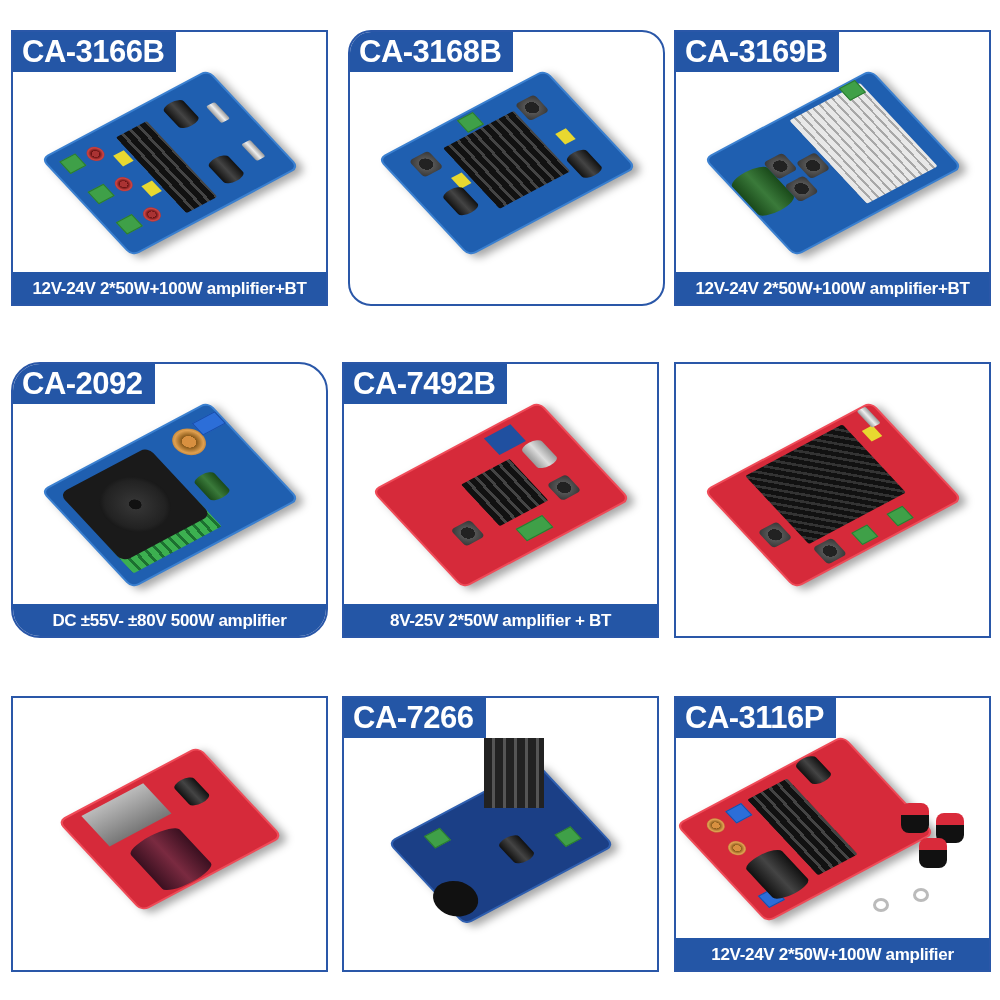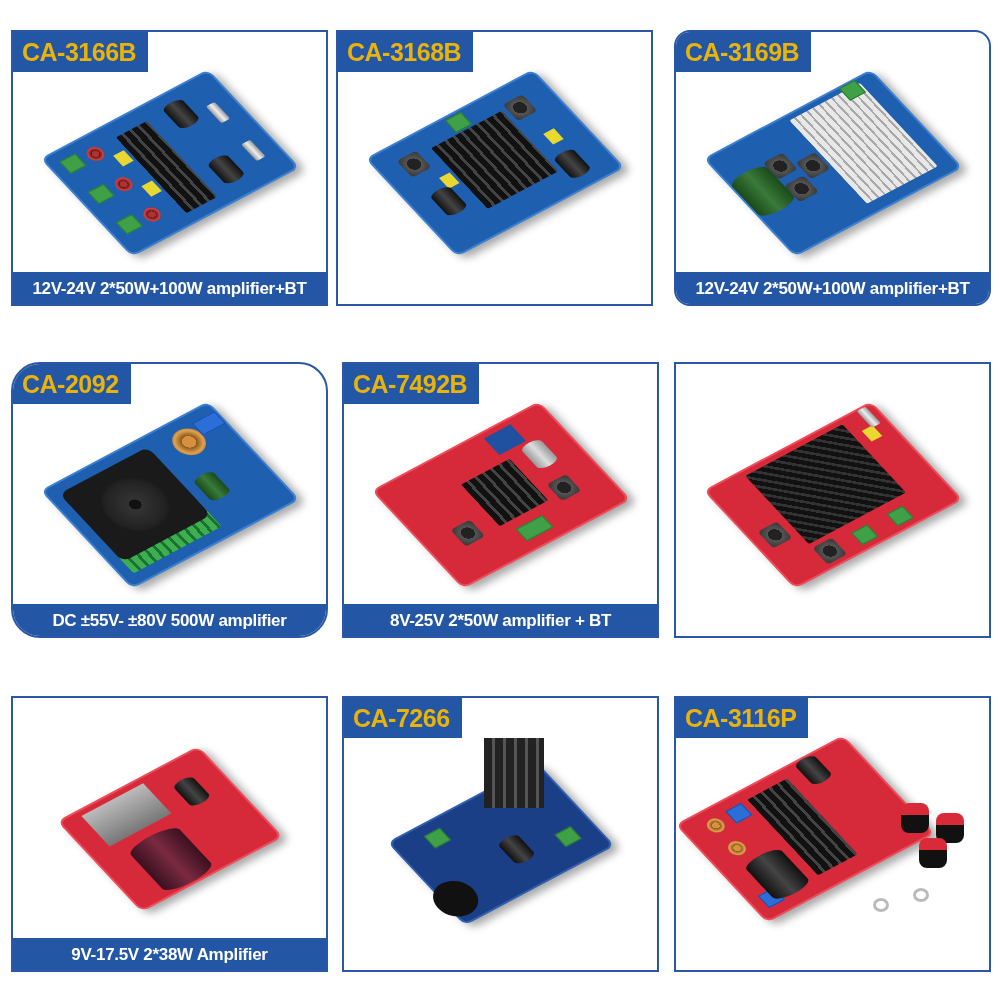--- a/index.html
+++ b/index.html
@@ -4,21 +4,21 @@
 <style>
   * { box-sizing: border-box; margin: 0; padding: 0; }
   html, body { width: 1000px; height: 1000px; background: #ffffff; overflow: hidden; }
   body { position: relative; font-family: "Liberation Sans", sans-serif; }
   .cell {
     position: absolute; width: 317px; height: 276px;
     border: 2px solid #2a57a8; background: #fff; overflow: hidden;
   }
   .tab {
     position: absolute; left: 0; top: 0; height: 40px; padding: 0 12px 0 9px;
-    background: #2456a6; color: #eab308; font-weight: bold; font-size: 25px;
+    background: #2456a6; color: #ffffff; font-weight: bold; font-size: 31px;
     line-height: 40px; letter-spacing: -0.5px; white-space: nowrap;
     font-stretch: condensed; z-index: 2;
   }
   .caption {
     position: absolute; left: -2px; right: -2px; bottom: -2px; height: 34px;
     background: #2456a6; color: #fff; font-weight: bold; font-size: 17px;
     line-height: 34px; text-align: center; white-space: nowrap; letter-spacing: -0.3px;
   }
   .art { position: absolute; left: 20px; right: 20px; top: 30px; bottom: 40px; }
   .pcb {
@@ -66,37 +66,37 @@
         <div class="yel" style="left:55px;top:70px;"></div>
       <div class="cap" style="left:125px;top:10px;"></div>
         <div class="cap" style="left:120px;top:80px;"></div>
       <div class="knob" style="left:160px;top:30px;"></div>
         <div class="knob" style="left:160px;top:80px;"></div>
     </div>
   </div>
   <div class="caption">12V-24V 2*50W+100W amplifier+BT</div>
 </div>
 
-<div class="cell" style="left:336px;top:30px;">
+<div class="cell" style="left:348px;top:30px;border-radius:23px;">
   <div class="tab">CA-3168B</div>
   <div class="art">
     <div class="pcb blue">
       <div class="heatsink" style="left:55px;top:20px;width:80px;height:80px;"></div>
       <div class="ind" style="left:20px;top:15px;"></div>
         <div class="ind" style="left:140px;top:15px;"></div>
       <div class="term" style="left:85px;top:2px;"></div>
       <div class="yel" style="left:40px;top:50px;"></div>
         <div class="yel" style="left:150px;top:60px;"></div>
       <div class="cap" style="left:140px;top:85px;"></div>
         <div class="cap" style="left:20px;top:60px;"></div>
     </div>
   </div>
 </div>
 
-<div class="cell" style="left:674px;top:30px;border-radius:16px;">
+<div class="cell" style="left:674px;top:30px;">
   <div class="tab">CA-3169B</div>
   <div class="art">
     <div class="pcb blue">
       <div class="heatsink silver" style="left:90px;top:5px;width:80px;height:110px;"></div>
       <div class="ind" style="left:40px;top:30px;"></div>
         <div class="ind" style="left:40px;top:60px;"></div>
         <div class="ind" style="left:65px;top:45px;"></div>
       <div class="cap big" style="left:0px;top:30px;background:linear-gradient(90deg,#1a4a1a,#3a7a3a,#1a4a1a);"></div>
       <div class="term" style="left:150px;top:0px;"></div>
     </div>
@@ -148,21 +148,20 @@
 </div>
 
 <div class="cell" style="left:11px;top:696px;">
   <div class="art">
     <div class="pcb red" style="width:160px;height:120px;margin:-60px 0 0 -80px;">
       <div class="to220" style="left:20px;top:5px;width:70px;height:40px;background:linear-gradient(180deg,#bbb,#777);"></div>
       <div class="cap big" style="left:30px;top:55px;width:55px;height:60px;border-radius:27px/8px;background:linear-gradient(90deg,#3a1020,#7a2a40,#3a1020);"></div>
       <div class="cap" style="left:110px;top:20px;"></div>
     </div>
   </div>
-  <div class="caption">9V-17.5V 2*38W  Amplifier</div>
 </div>
 
 <div class="cell" style="left:342px;top:696px;padding-left:40px;">
   <div class="tab">CA-7266</div>
   <div class="art">
     <div class="pcb darkblue" style="width:170px;height:110px;margin:-40px 0 0 -85px;">
       <div class="term" style="left:30px;top:10px;"></div>
         <div class="term" style="left:130px;top:70px;"></div>
       <div class="cap" style="left:80px;top:50px;"></div>
       <div style="position:absolute;left:-10px;top:60px;width:40px;height:40px;border-radius:50%;background:#111;"></div>
@@ -183,13 +182,14 @@
         <div class="term blue" style="left:10px;top:100px;"></div>
       <div class="cap big" style="left:20px;top:65px;"></div>
       <div class="cap" style="left:130px;top:0px;"></div>
     </div>
     <div style="position:absolute;right:5px;top:85px;width:28px;height:30px;border-radius:8px;background:linear-gradient(#d92a3a 40%,#111 41%);"></div>
     <div style="position:absolute;right:40px;top:75px;width:28px;height:30px;border-radius:8px;background:linear-gradient(#d92a3a 40%,#111 41%);"></div>
     <div style="position:absolute;right:22px;top:110px;width:28px;height:30px;border-radius:8px;background:linear-gradient(#d92a3a 40%,#111 41%);"></div>
     <div style="position:absolute;right:40px;top:160px;width:16px;height:14px;border-radius:50%;border:3px solid #bbb;"></div>
     <div style="position:absolute;right:80px;top:170px;width:16px;height:14px;border-radius:50%;border:3px solid #bbb;"></div>
   </div>
+  <div class="caption">12V-24V 2*50W+100W amplifier</div>
 </div>
 
 </body></html>

